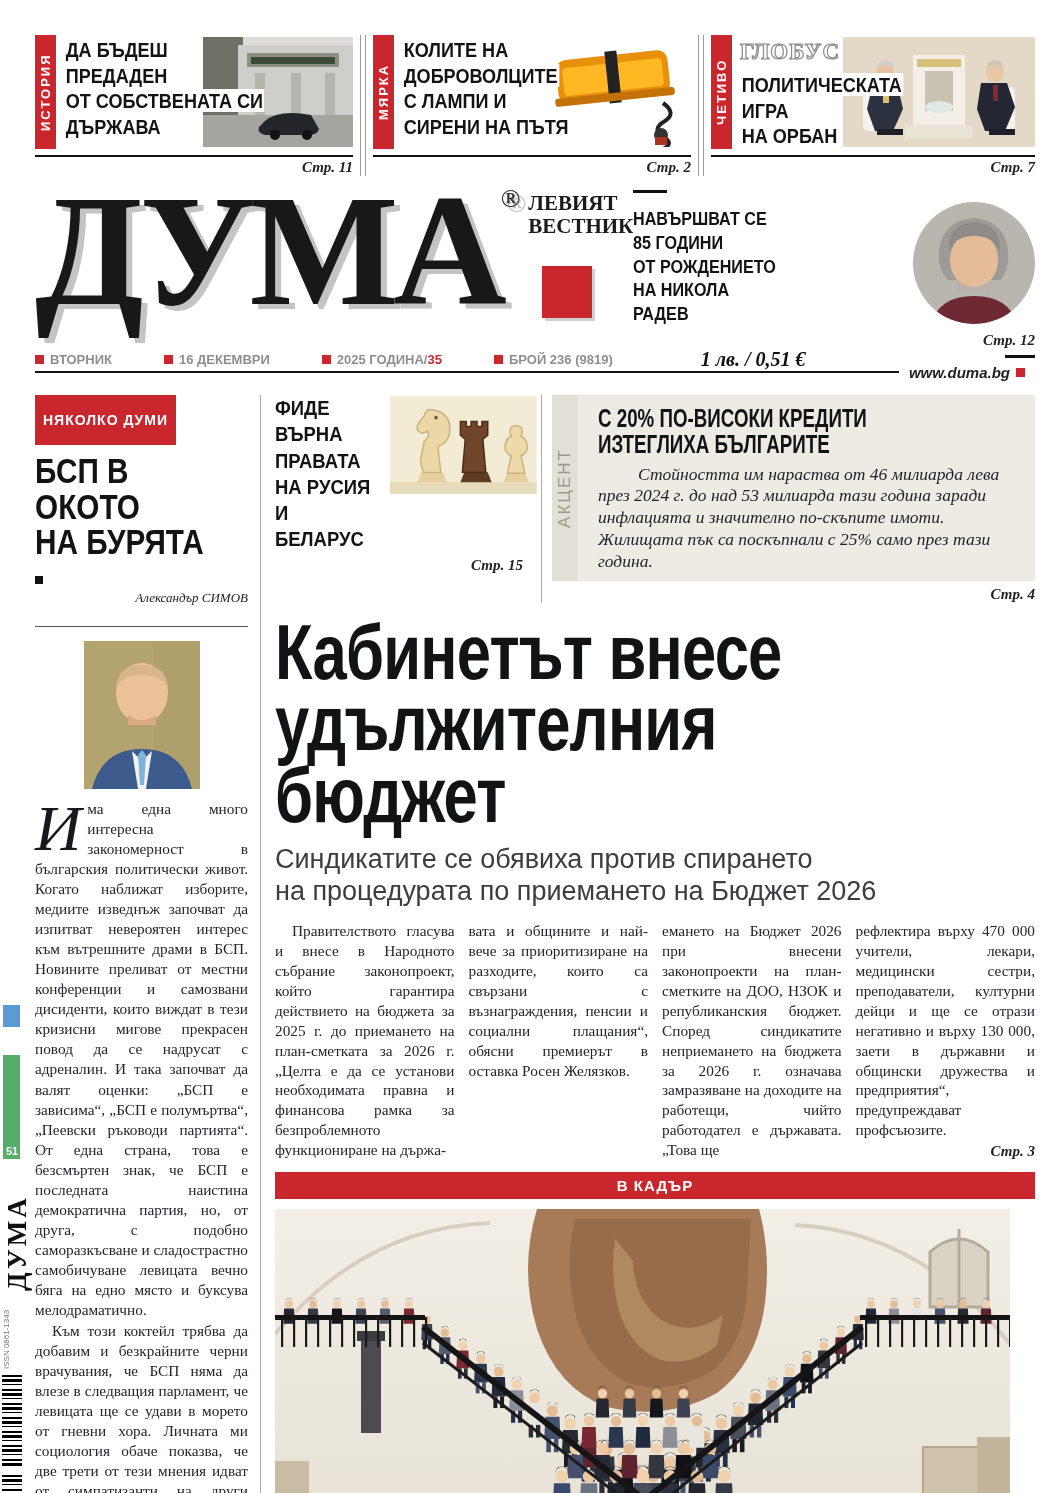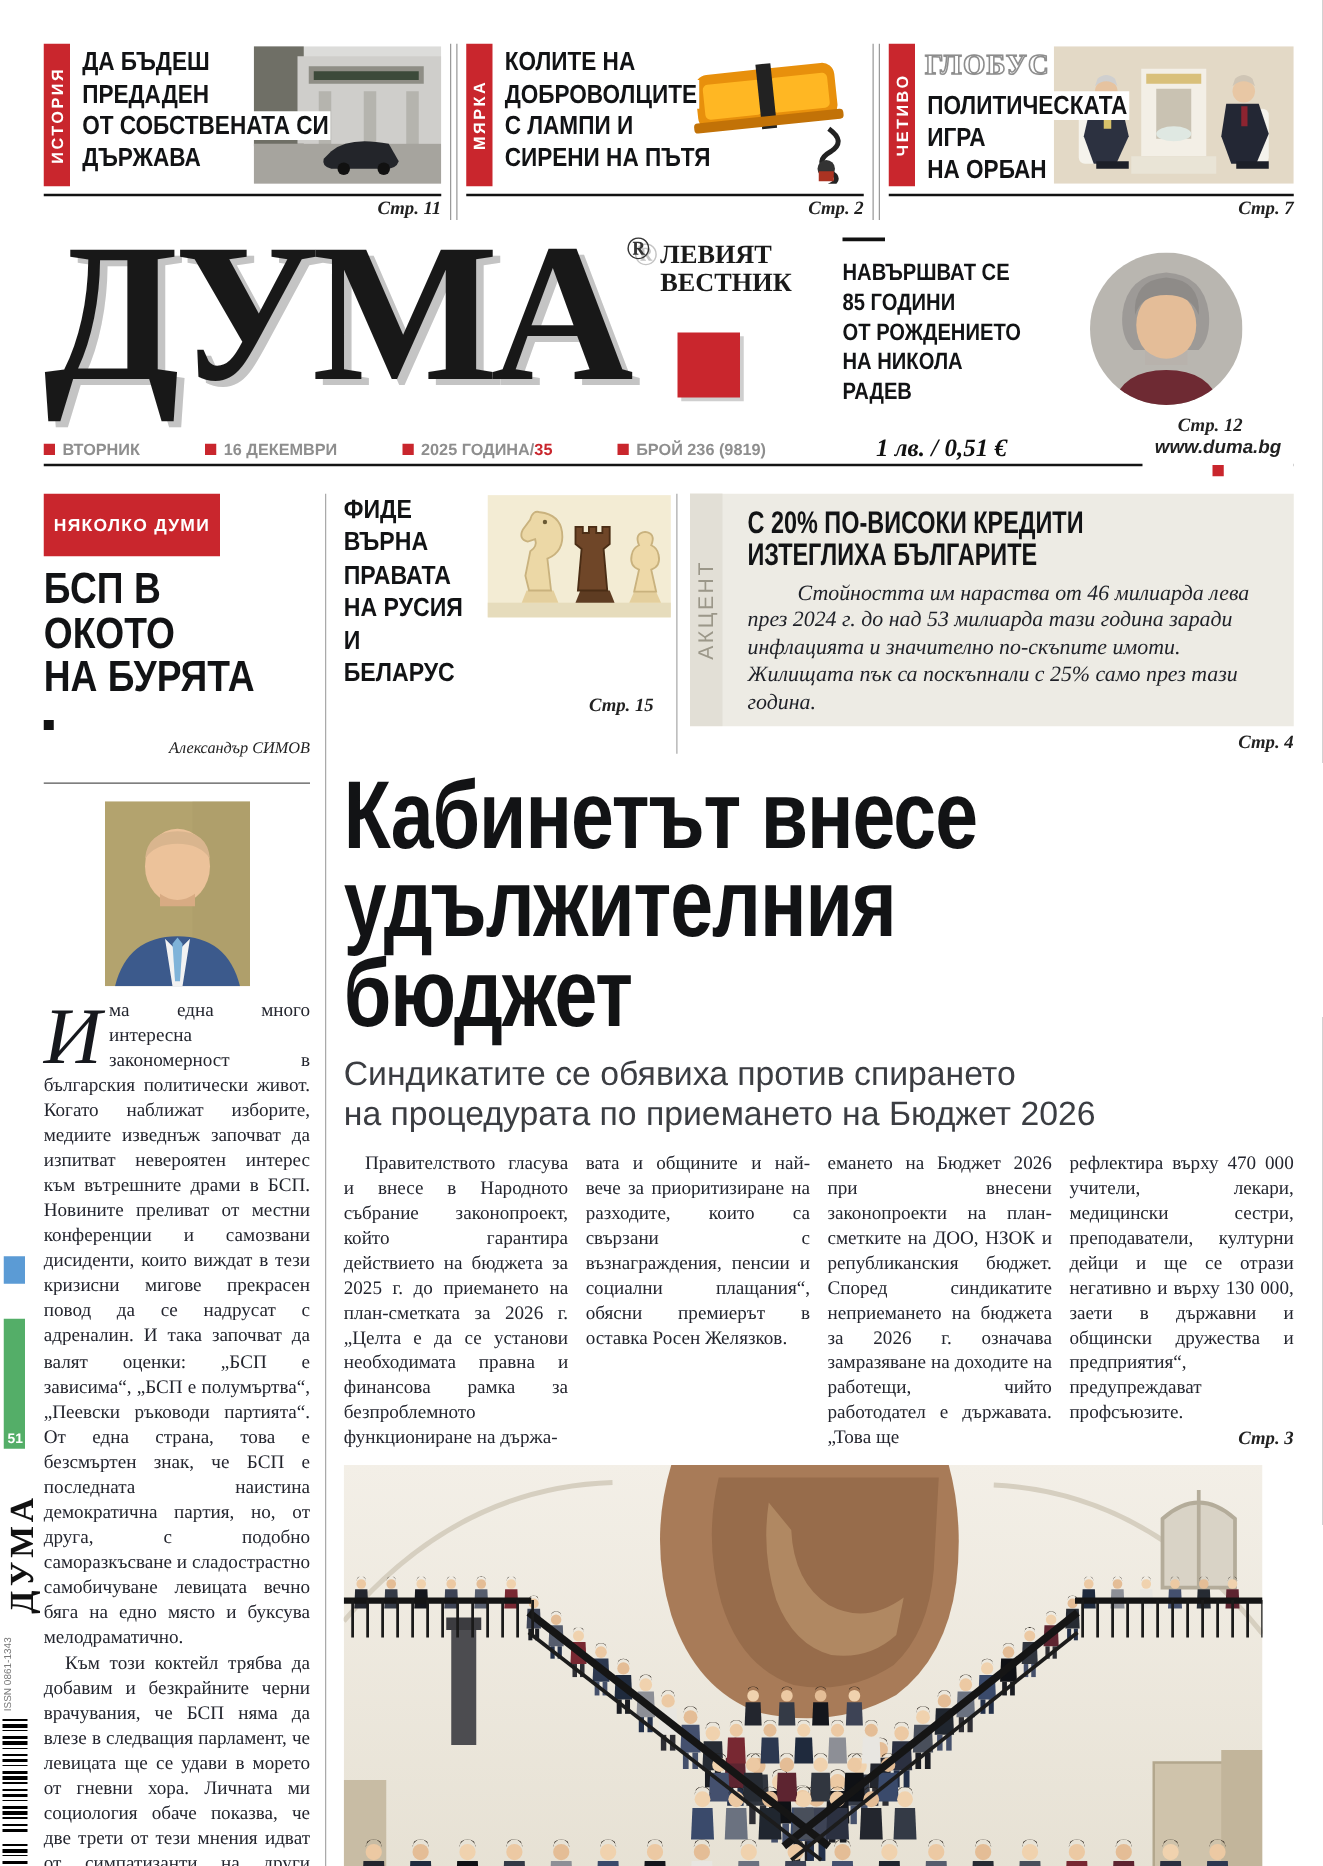--- a/index.html
+++ b/index.html
@@ -32,40 +32,40 @@
 
   
   .masthead { display:flex; margin-top:10px; height:158px; }
   .logo-wrap { display:flex; }
   .duma-logo { font-family:"Liberation Serif", serif; font-weight:bold; font-size:158px; line-height:.82;
                letter-spacing:-6px; color:#181818; text-shadow:6px 5px 0 #c4c4c4; }
   .reg { font-size:26px; vertical-align:top; line-height:1; color:#333; font-weight:bold; }
   .tag-col { display:flex; flex-direction:column; margin-left:14px; padding-top:6px; }
   .leviat { font-weight:bold; font-size:21px; line-height:1.1; color:#1a1a1a; white-space:pre-line; }
   .redsq-big { width:50px; height:52px; background:#c9262d; margin-top:28px; margin-left:14px; box-shadow:3px 3px 0 #cfcfcf; }
-  .anniv { flex:1; display:flex; justify-content:center; gap:28px; padding-top:4px; }
+  .anniv { flex:1; display:flex; justify-content:space-between; gap:28px; padding-top:4px; }
   .anniv-left { width:170px; }
   .dash { width:34px; border-top:3px solid #111; margin-bottom:14px; }
   .anniv-title { font-size:19px; line-height:1.25; }
   .anniv-photo { width:122px; height:122px; border-radius:50%; overflow:hidden; flex:none; margin-top:12px; }
   .anniv-page { margin-top:4px; }
   .dash2 { width:30px; border-top:3px solid #111; margin:6px 0 0 auto; }
 
   
   .dateline { position:relative; display:flex; align-items:center; margin-top:4px;
               border-bottom:2px solid #141414; 
               font-family:"Liberation Sans", sans-serif; font-size:13px; color:#8e8e8e; font-weight:bold; }
   .dl-item { display:flex; align-items:center; gap:6px; margin-right:52px; }
   .rsq { width:9px; height:9px; background:#c9262d; display:inline-block; }
   .dl-red { color:#c9262d; }
   .price { font-family:"Liberation Serif", serif; font-style:italic; font-weight:bold; font-size:20px;
            color:#111; margin-left:36px; }
   .website { position:absolute; right:0; bottom:-10px; background:#fff; padding:0 10px;
              font-family:"Liberation Sans", sans-serif; font-weight:bold; font-style:italic;
-             font-size:15px; color:#222; display:flex; align-items:center; gap:6px;flex-direction:column; }
+             font-size:15px; color:#222; display:flex; align-items:center; gap:6px; }
 
   
   .bodygrid { display:flex; margin-top:22px; }
   .leftcol { width:226px; flex:none; border-right:1px solid #aaa; padding-right:12px; }
   .rightcol { flex:1; padding-left:14px; }
 
   
   .kicker { display:inline-block; background:#c9262d; color:#fff; font-family:"Liberation Sans",sans-serif;
             font-weight:bold; font-size:14px; letter-spacing:1px; padding:17px 8px; }
   .op-title { margin-top:8px; font-size:35px; line-height:1.02; }
@@ -381,20 +381,21 @@
           <div class="col">
               <p>емането на Бюджет 2026 при внесени законопроекти на план-сметките на ДОО, НЗОК и републиканския бюджет. Според синдикатите неприемането на бюджета за 2026 г. означава замразяване на доходите на работещи, чийто работодател е държавата. „Това ще</p>
             </div>
           <div class="col">
               <p>рефлектира върху 470 000 учители, лекари, медицински сестри, преподаватели, културни дейци и ще се отрази негативно и върху 130 000, заети в държавни и общински дружества и предприятия“, предупреждават профсъюзите.</p>
               <div class="pageref">Стр. 3</div>
             </div>
         </div>
 
         
+        <div class="banner">В КАДЪР</div>
         <svg class="mainphoto" viewBox="0 0 735 445">
           <defs>
             <linearGradient id="wall" x1="0" y1="0" x2="0" y2="1">
               <stop offset="0" stop-color="#f3efe7"></stop>
                 <stop offset="1" stop-color="#e2dccd"></stop>
             </linearGradient>
             <linearGradient id="floor" x1="0" y1="0" x2="0" y2="1">
               <stop offset="0" stop-color="#d89f63"></stop>
                 <stop offset="1" stop-color="#b87c42"></stop>
             </linearGradient>

